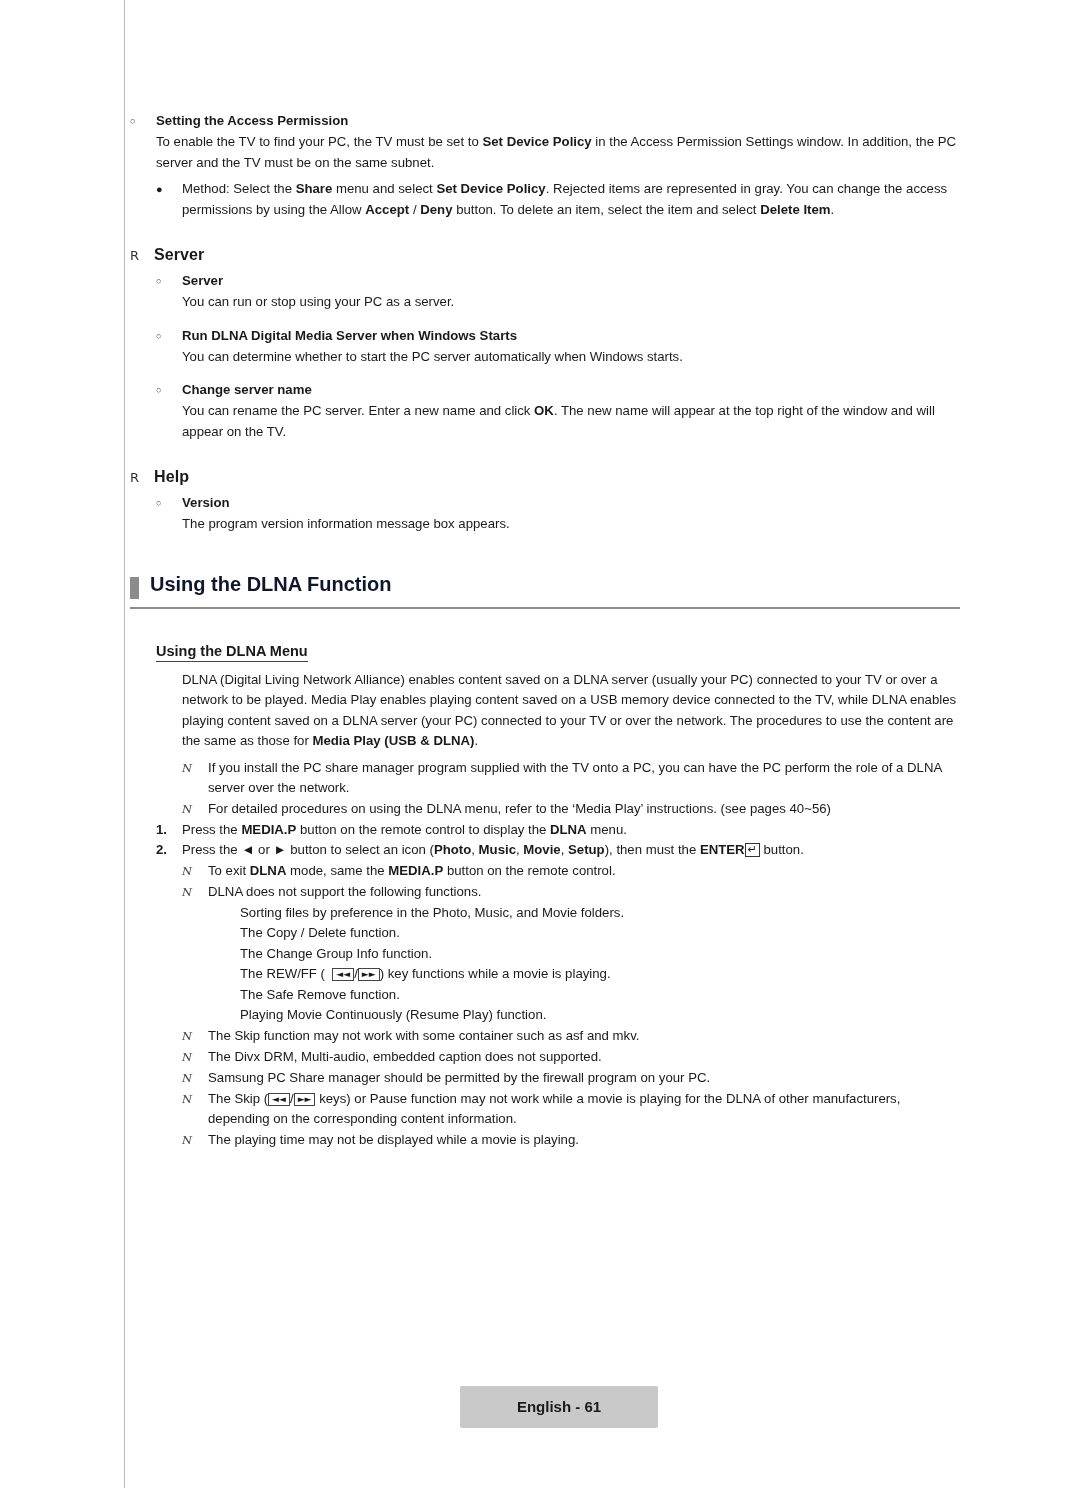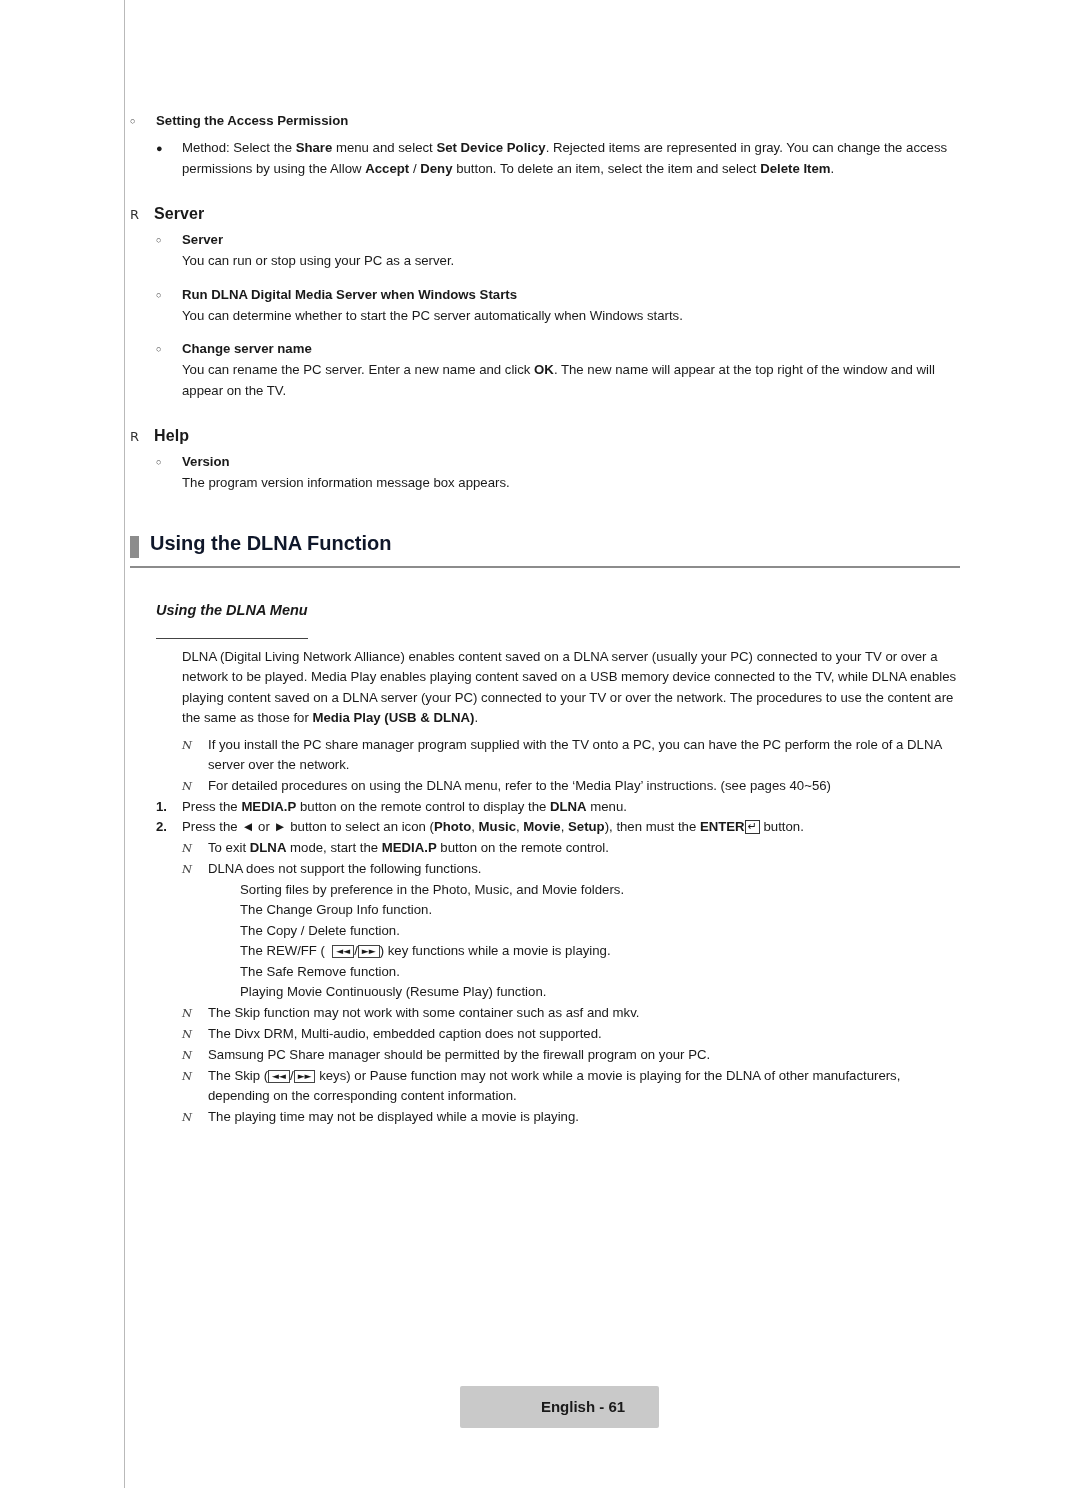--- a/index.html
+++ b/index.html
@@ -131,22 +131,21 @@
   }
 
   
   .subhead {
     margin-top: 18px;
     margin-bottom: 8px;
     display: inline-block;
     font-size: 14.5px;
     font-weight: bold;
     border-bottom: 1.5px solid #444;
-    padding-bottom: 20px;
-    font-style: italic;
+    padding-bottom: 2px;
   }
 
   .para { margin-bottom: 0px; }
   .gap-sm { height: 6px; }
   .gap-md { height: 12px; }
 
   
   .nicon {
     font-family: "DejaVu Serif", serif;
     font-style: italic;
@@ -181,25 +180,24 @@
     padding: 0 2px;
     line-height: 12px;
     vertical-align: 1px;
   }
 
   
   .footer {
     position: absolute;
     left: 460px;
     top: 1386px;
-    width: 152px;
+    width: 198px;
     height: 42px;
     background: #c9c9c9;
     border-radius: 2px;
-    padding-left: 47px;
   }
   .footer span {
     display: block;
     text-align: center;
     line-height: 42px;
     font-size: 15px;
     font-weight: bold;
     color: #1a1a1a;
   }
 </style>
@@ -210,20 +208,23 @@
 
   <div class="left-rule"></div>
 
   <div class="content">
 
     <div class="row">
       <div class="marker small-circle">○</div>
       <div class="rowtext heading-o">Setting the Access Permission</div>
     </div>
 
+    <div class="body-text indent-1 para">
+      <span>To enable the TV to find your PC, the TV must be set to </span><b>Set Device Policy</b><span> in the Access Permission Settings window. In addition, the PC server and the TV must be on the same subnet.</span>
+    </div>
 
     <div class="gap-sm"></div>
 
     <div class="row indent-1">
       <div class="marker dot">●</div>
       <div class="rowtext body-text">
         <span>Method: Select the </span><b>Share</b><span> menu and select </span><b>Set Device Policy</b><span>. Rejected items are represented in gray. You can change the access permissions by using the Allow </span><b>Accept</b><span> / </span><b>Deny</b><span> button. To delete an item, select the item and select </span><b>Delete Item</b><span>.</span>
       </div>
     </div>
 
@@ -303,32 +304,32 @@
     <div class="row indent-1">
       <div class="num">2.</div>
       <div class="rowtext body-text">
         <span>Press the </span><b>◄</b><span> or </span><b>►</b><span> button to select an icon (</span><b>Photo</b><span>, </span><b>Music</b><span>, </span><b>Movie</b><span>, </span><b>Setup</b><span>), then must the </span><b>ENTER</b><span class="enterglyph">↵</span><span> button.</span>
       </div>
     </div>
 
     <div class="row indent-2">
       <div class="marker note nicon">N</div>
       <div class="rowtext body-text">
-        <span>To exit </span><b>DLNA</b><span> mode, start the </span><b>MEDIA.P</b><span> button on the remote control.</span>
+        <span>To exit </span><b>DLNA</b><span> mode, same the </span><b>MEDIA.P</b><span> button on the remote control.</span>
       </div>
     </div>
 
     <div class="row indent-2">
       <div class="marker note nicon">N</div>
       <div class="rowtext body-text">DLNA does not support the following functions.</div>
     </div>
 
     <div class="body-text indent-4">Sorting files by preference in the Photo, Music, and Movie folders.</div>
+    <div class="body-text indent-4">The Copy / Delete function.</div>
     <div class="body-text indent-4">The Change Group Info function.</div>
-    <div class="body-text indent-4">The Copy / Delete function.</div>
     <div class="body-text indent-4">
       <span>The REW/FF (</span>&nbsp;&nbsp;<span class="keybox">◄◄</span><span>/</span><span class="keybox">►►</span><span>) key functions while a movie is playing.</span>
     </div>
     <div class="body-text indent-4">The Safe Remove function.</div>
     <div class="body-text indent-4">Playing Movie Continuously (Resume Play) function.</div>
 
     <div class="row indent-2">
       <div class="marker note nicon">N</div>
       <div class="rowtext body-text">The Skip function may not work with some container such as asf and mkv.</div>
     </div>

